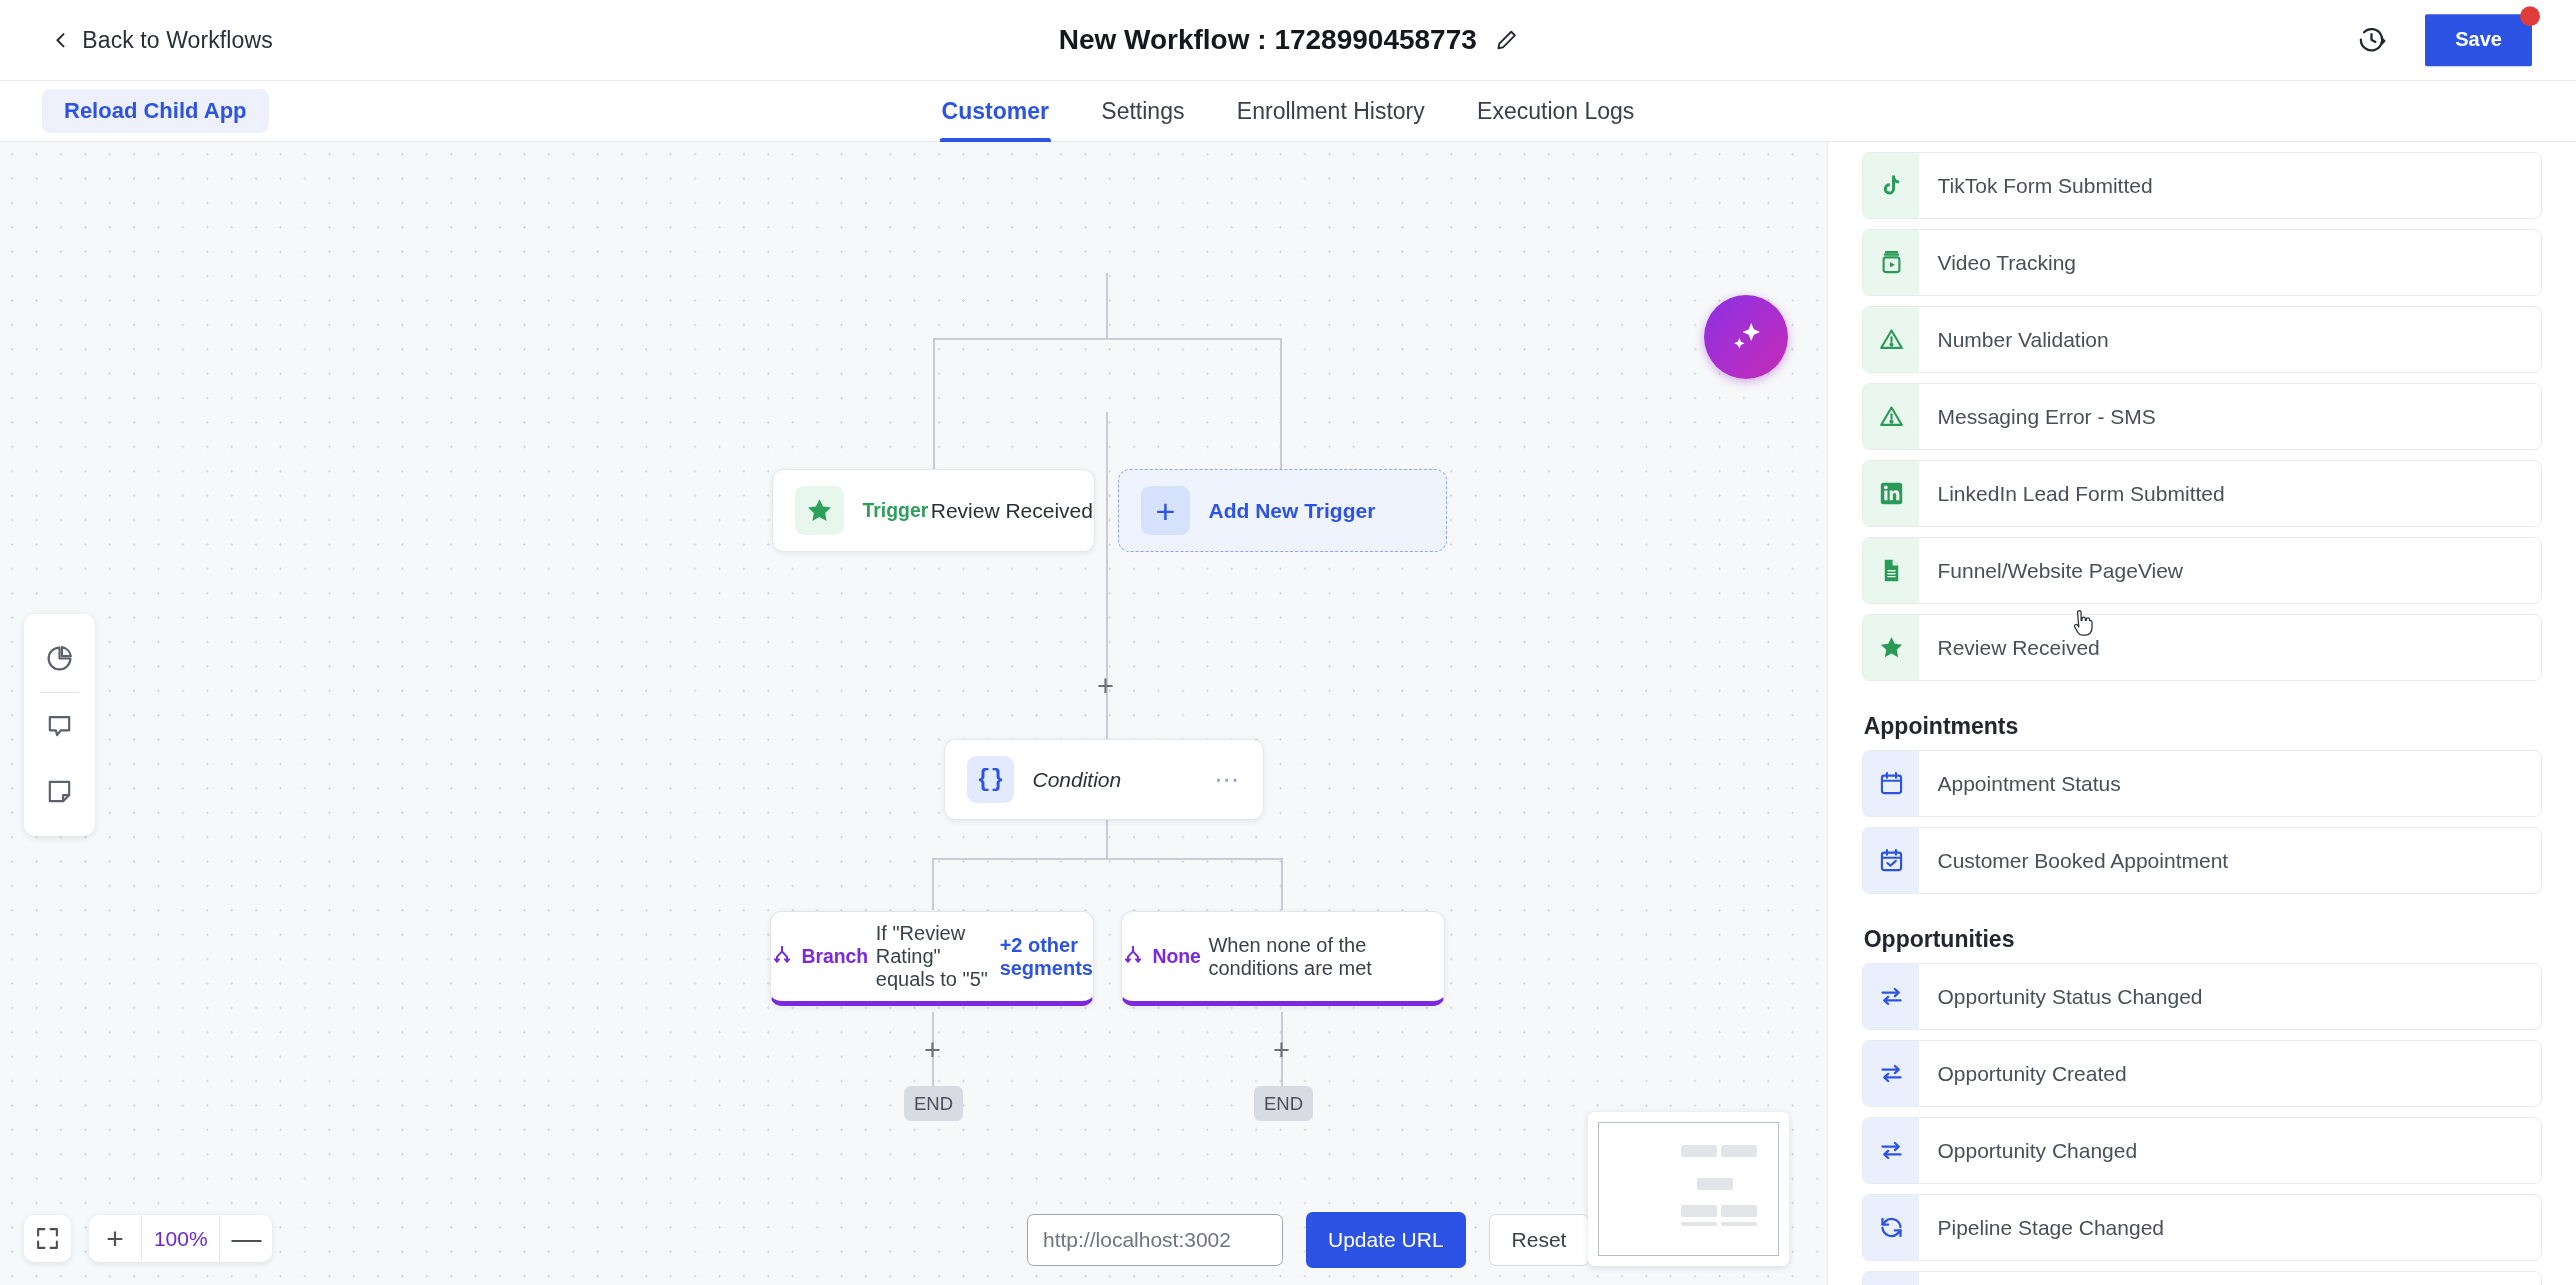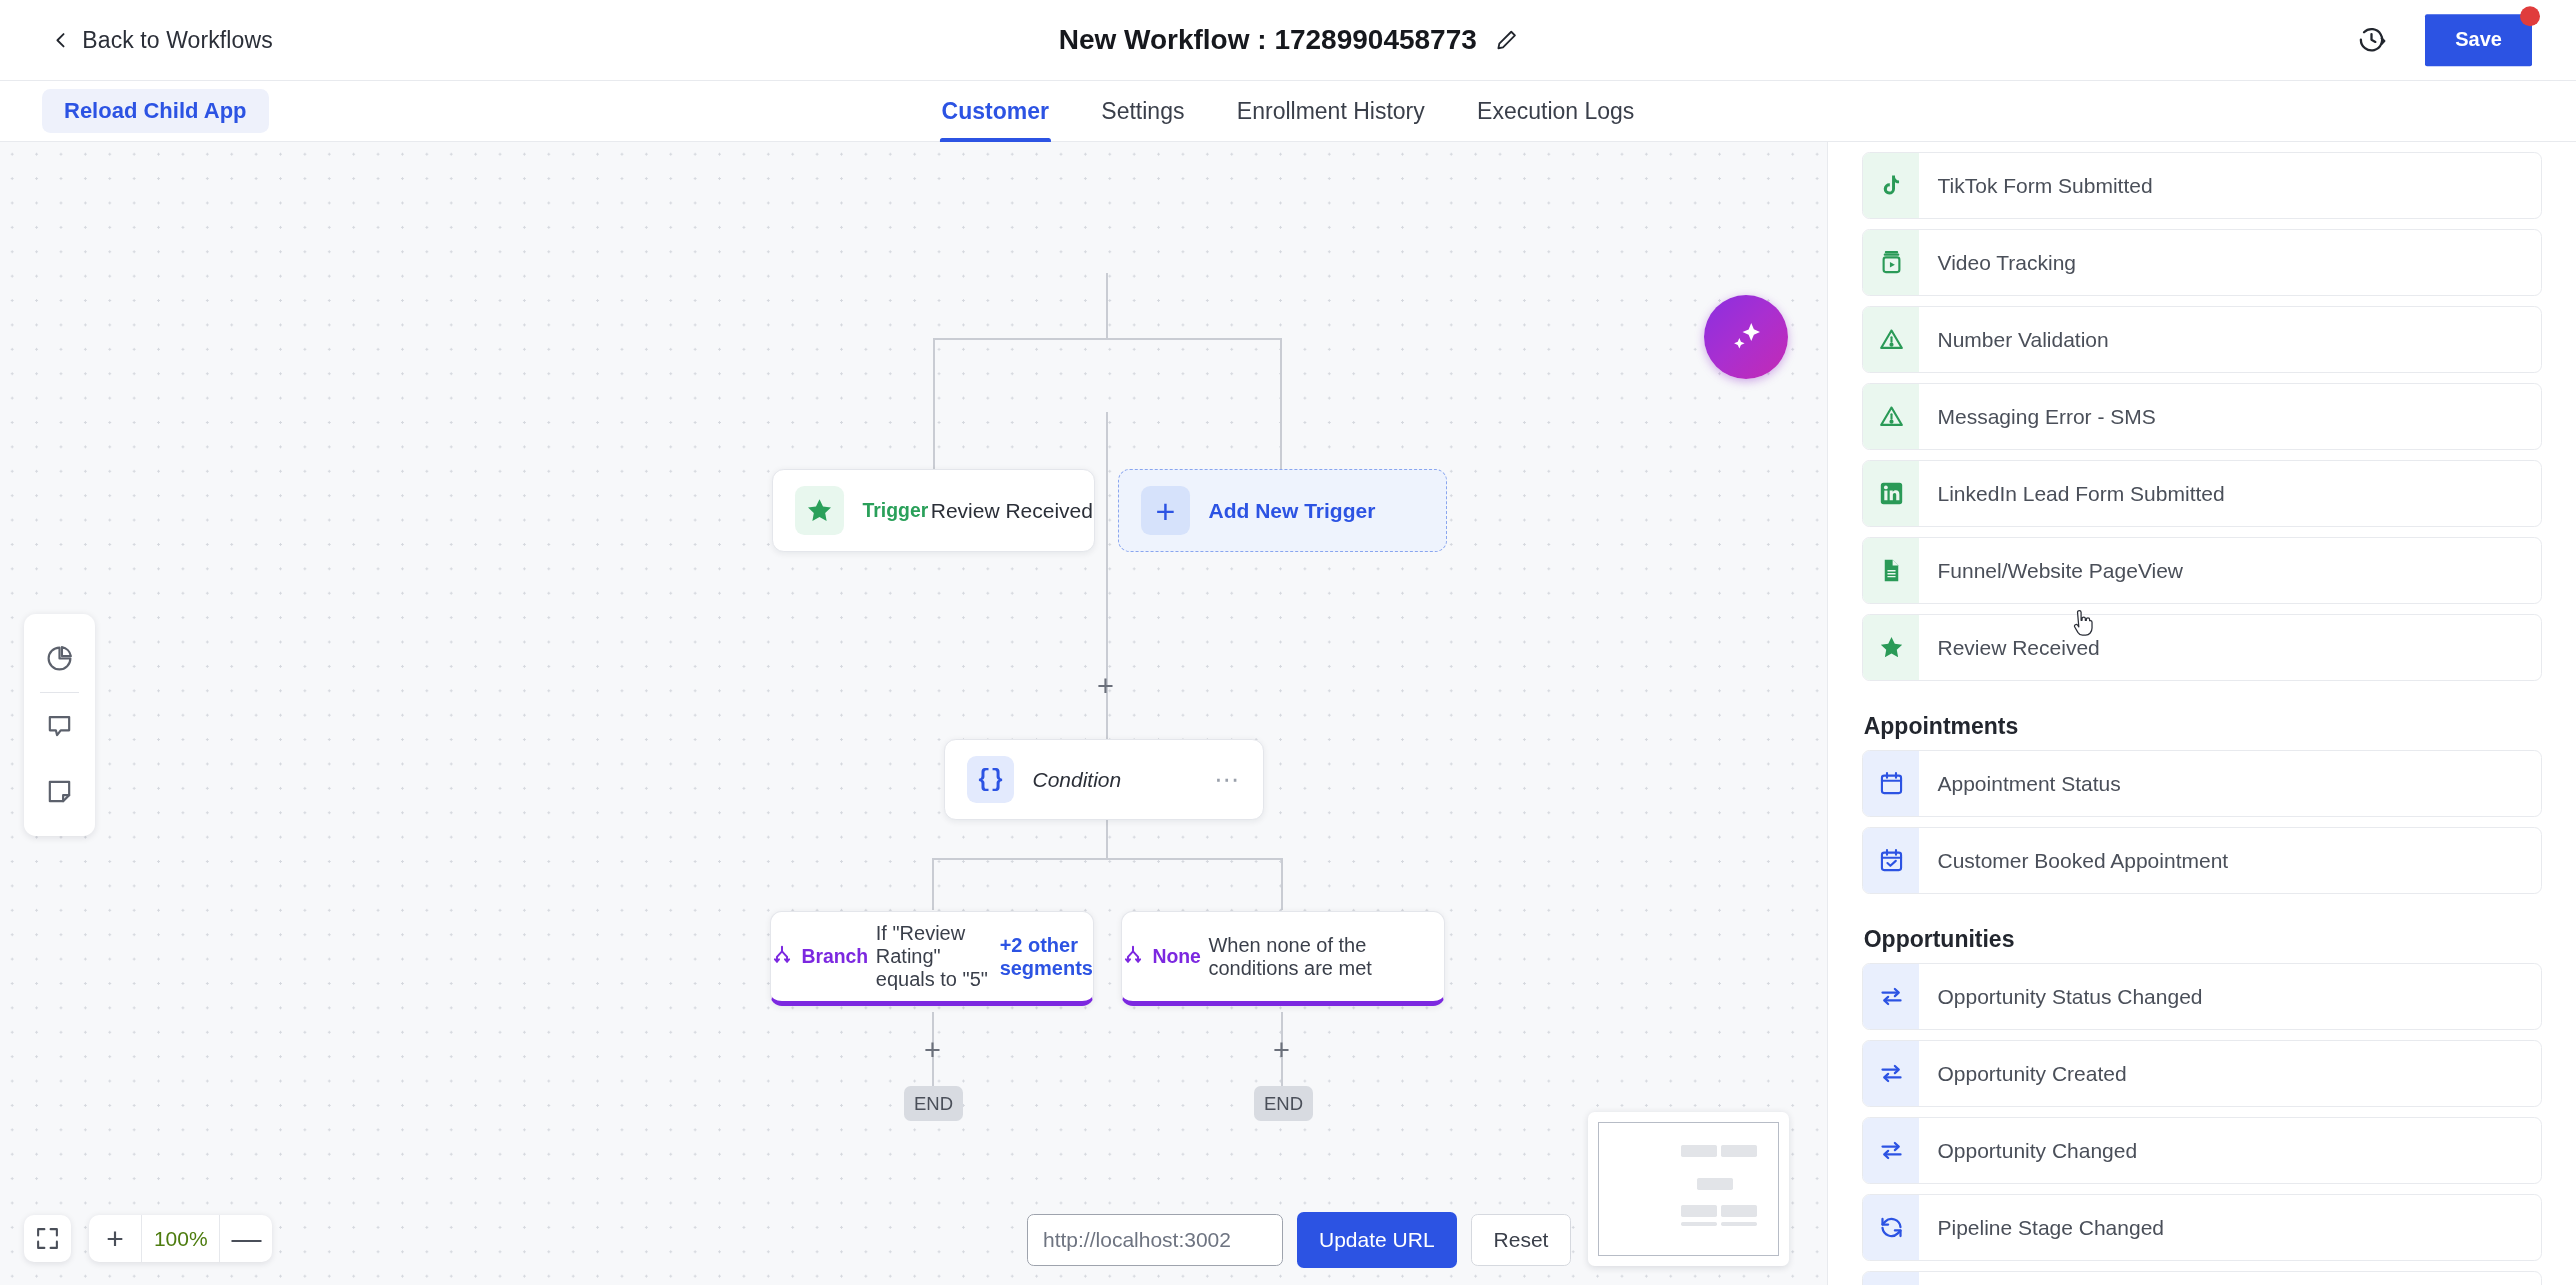--- a/index.html
+++ b/index.html
@@ -238,28 +238,28 @@
     height: 47px; background: #fff; border-radius: 10px;
     box-shadow: 0 1.7px 5.9px rgba(16,24,40,.10);
     display: flex; align-items: stretch;
   }
   .zbtn {
     width: 52px; display: flex; align-items: center; justify-content: center;
     color: #4a4f59; font-size: 30px; font-weight: 300; cursor: pointer; line-height: 1;
   }
   .zval {
     display: flex; align-items: center; justify-content: center;
-    padding: 0 11.8px; font-size: 21px; color: #4d7c0f;
+    padding: 0 11.8px; font-size: 21px; color: #6d28d9;
     border-left: 0.8px solid #e6e8ec; border-right: 0.8px solid #e6e8ec;
   }
 
   
   .urlbar {
     position: absolute; left: 1027px; bottom: 18.5px;
-    display: flex; align-items: center; gap: 14px;
+    display: flex; align-items: center; gap: 23px;
   }
   .url-input {
     width: 256px; height: 52px; border: 0.8px solid #9ea3ad; border-radius: 6.7px;
     background: #fff; padding: 0 15px; font-size: 21px; color: #3a3f4a;
     font-family: "Liberation Sans", sans-serif;
   }
   .url-input::placeholder { color: #6e7481; }
   .upd-btn {
     background: #2c53e3; color: #fff; border: none; border-radius: 6.7px;
     height: 56px; padding: 0 22px; font-size: 21px; cursor: pointer;

